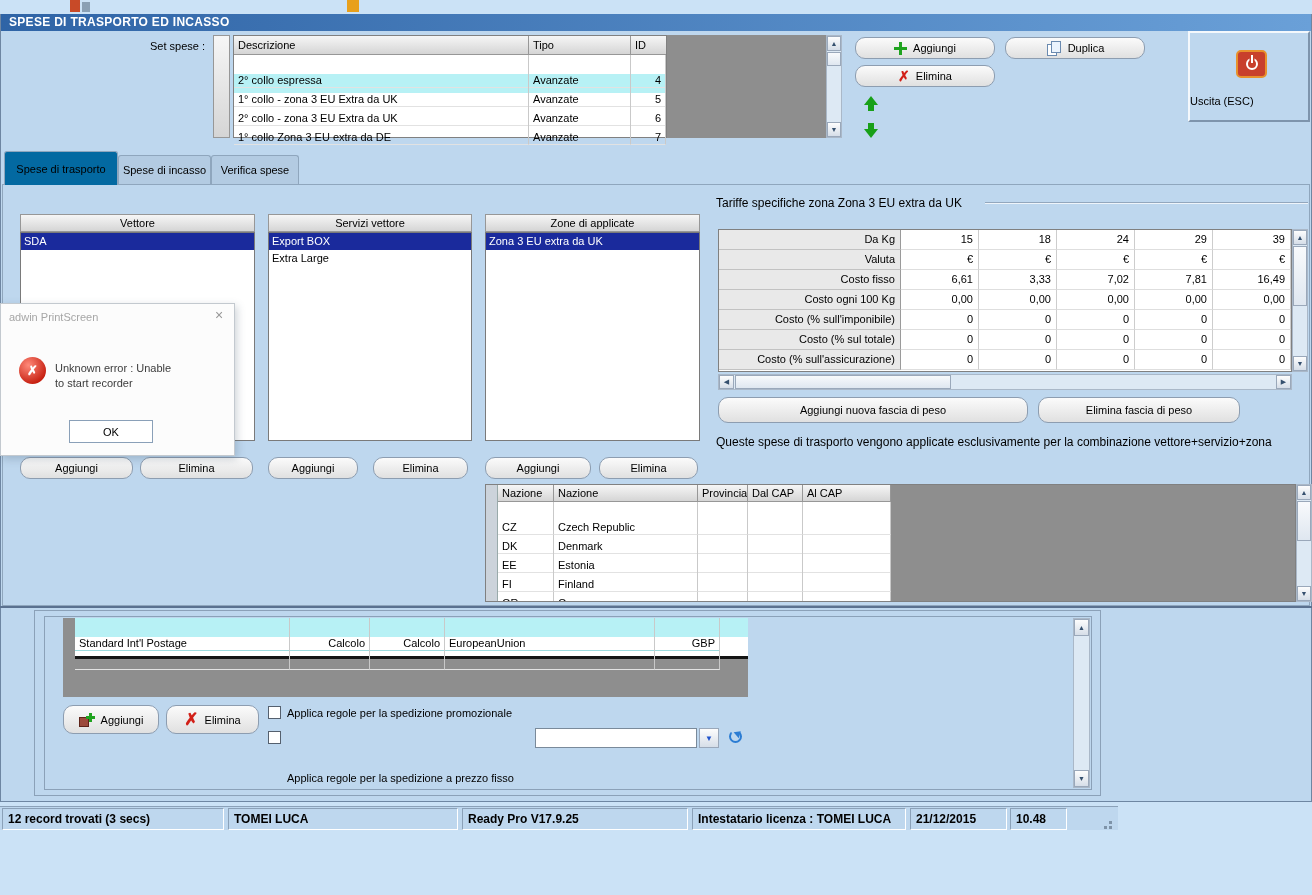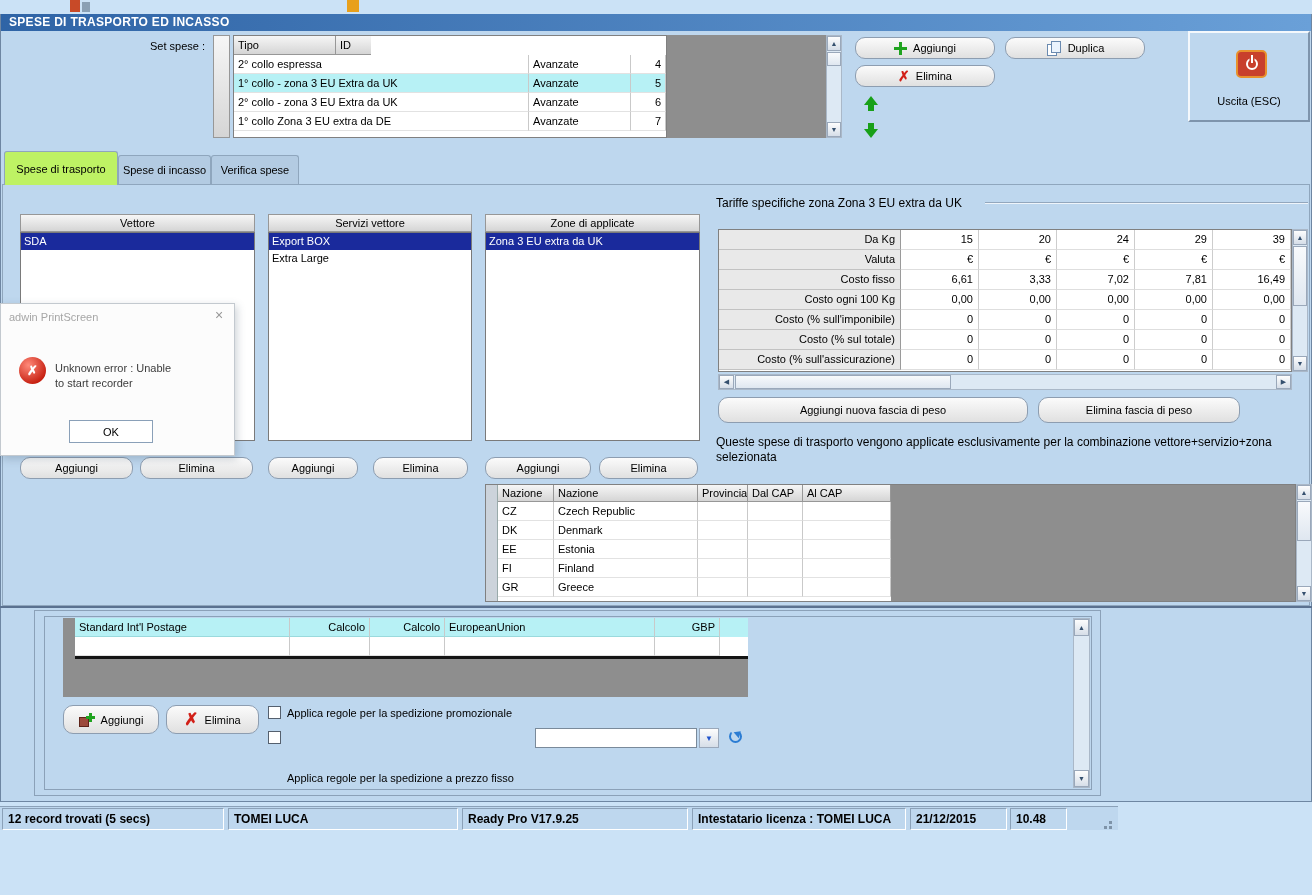--- a/index.html
+++ b/index.html
@@ -14,21 +14,21 @@
        font-size:11px;cursor:default;box-sizing:border-box;white-space:nowrap}
   .hdr{background:linear-gradient(180deg,#f6f6f6,#d5d5d5);border:1px solid #979797;
        display:flex;align-items:center;justify-content:center;font-size:11px;box-sizing:border-box}
   .hdrcell{background:linear-gradient(180deg,#f6f6f6,#d5d5d5);border-right:1px solid #979797;border-bottom:1px solid #979797;
        line-height:18px;padding:0 4px;box-sizing:border-box;white-space:nowrap;overflow:hidden}
   .listbox{background:#fff;border:1px solid #7a7a7a;overflow:hidden}
   .li{height:17px;line-height:17px;padding-left:3px;white-space:nowrap;overflow:hidden}
   .li.sel{background:#1a2a9c;color:#fff}
   .trow{display:flex}
   .tcell{box-sizing:border-box;border-right:1px solid #c9c9c9;border-bottom:1px solid #e2e2e2;
-         padding:0 4px;line-height:18px;white-space:nowrap;overflow:hidden}
+         padding:16px 4px;line-height:18px;white-space:nowrap;overflow:hidden}
   .num{text-align:right}
   .cyan{background:#b7f1f5}
   .grayfill{background:#8e8e8e}
   .sb-track{background:#dde9f4;border:1px solid #aab8c8;box-sizing:border-box}
   .sb-btn{position:absolute;background:linear-gradient(180deg,#fdfdfd,#d6dee8);border:1px solid #9aa8ba;
           display:flex;align-items:center;justify-content:center;font-size:7px;color:#35506e;box-sizing:border-box}
   .thumb{position:absolute;background:linear-gradient(180deg,#f8fafc,#dfe7f0);border:1px solid #9aa8ba;box-sizing:border-box}
   .raised{border:2px solid;border-color:#f4f8fc #7e94ac #7e94ac #f4f8fc}
   .sunkcell{position:absolute;border:1px solid;border-color:#8ba1b8 #ffffff #ffffff #8ba1b8;
             font-weight:bold;font-size:12px;line-height:20px;padding-left:5px;box-sizing:border-box;
@@ -43,21 +43,21 @@
   .garrow{position:relative;width:14px;height:16px;display:inline-block}
   .garrow::before{content:"";position:absolute;left:0;top:0;border-left:7px solid transparent;border-right:7px solid transparent;border-bottom:9px solid #18a018}
   .garrow::after{content:"";position:absolute;left:4px;top:8px;width:6px;height:7px;background:#18a018}
   .garrow.down{transform:rotate(180deg)}
   .power-btn{position:absolute;background:#c8402c;border:2px solid #e8912c;border-radius:5px;box-sizing:border-box}
   .power-glyph{position:absolute;left:50%;top:50%;width:12px;height:12px;margin:-6px 0 0 -6px;border:2px solid #fff;border-radius:50%;box-sizing:border-box}
   .power-glyph::before{content:"";position:absolute;left:50%;top:-3px;transform:translateX(-50%);width:5px;height:5px;background:#c8402c}
   .power-glyph::after{content:"";position:absolute;left:50%;top:-5px;transform:translateX(-50%);width:2px;height:8px;background:#fff}
   .tab{position:absolute;background:#b3cbe2;border:1px solid #8fa6bd;border-bottom:none;
        border-radius:3px 3px 0 0;display:flex;align-items:center;justify-content:center;font-size:11px;box-sizing:border-box}
-  .tab.active{background:#bef264;z-index:3}
+  .tab.active{background:#0369a1;z-index:3}
   .cb{position:absolute;width:13px;height:13px;background:#fff;border:1px solid #55606e;box-sizing:border-box}
   .err-icon{position:absolute;width:27px;height:27px;border-radius:50%;
             background:radial-gradient(circle at 35% 30%,#ff8a7a,#c61f10 75%);
             display:flex;align-items:center;justify-content:center;color:#fff;font-weight:bold;font-size:13px}
   .addgrid-icon{position:relative;width:16px;height:14px;flex:0 0 16px}
   .addgrid-icon::before{content:"";position:absolute;left:0;bottom:0;width:8px;height:8px;background:#9c4a3c;border:1px solid #5e241a}
   .mini-plus{position:absolute;right:0;top:0;width:9px;height:9px}
   .mini-plus::before{content:"";position:absolute;left:3px;top:0;width:3px;height:9px;background:#1fa31f}
   .mini-plus::after{content:"";position:absolute;left:0;top:3px;width:9px;height:3px;background:#1fa31f}
   .refresh-icon{position:relative;width:13px;height:13px;border:2px solid #2b7cd3;border-radius:50%;border-top-color:transparent;box-sizing:border-box}
@@ -81,20 +81,21 @@
 <div class="abs titlebar" style="left:1px;top:14px;width:1310px;height:17px">
   <span>SPESE DI TRASPORTO ED INCASSO</span>
 </div>
 
 <div class="abs" style="left:95px;top:40px;width:110px;text-align:right">Set spese :</div>
 
 <div class="abs hdr" style="left:213px;top:35px;width:17px;height:103px"></div>
 
 <div class="abs" style="left:233px;top:35px;width:434px;height:103px;background:#fff;border:1px solid #808080">
   <div class="trow">
+    <div class="hdrcell" style="width:295px;height:19px">Descrizione</div>
     <div class="hdrcell" style="width:102px;height:19px">Tipo</div>
     <div class="hdrcell" style="width:35px;height:19px;border-right:none">ID</div>
   </div>
   <div class="trow" style="height:19px">
     <div class="tcell" style="width:295px">2° collo espressa</div>
     <div class="tcell" style="width:102px">Avanzate</div>
     <div class="tcell num" style="width:35px">4</div>
   </div>
   <div class="trow cyan" style="height:19px">
     <div class="tcell" style="width:295px">1° collo - zona 3 EU Extra da UK</div>
@@ -140,21 +141,21 @@
   <span class="garrow"></span>
 </div>
 <div class="abs btn" style="left:856px;top:118px;width:30px;height:24px;background:none;border-color:transparent">
   <span class="garrow down"></span>
 </div>
 
 <div class="abs raised winbg" style="left:1188px;top:31px;width:122px;height:91px">
   <div class="power-btn" style="left:46px;top:17px;width:31px;height:28px">
     <span class="power-glyph"></span>
   </div>
-  <div class="abs" style="left:0;top:62px;width:118px;text-align:center">Uscita (ESC)</div>
+  <div class="abs" style="left:0;top:62px;width:118px;">Uscita (ESC)</div>
 </div>
 
 <div class="tab active" style="left:4px;top:151px;width:114px;height:34px">
   <span>Spese di trasporto</span>
 </div>
 <div class="tab" style="left:118px;top:155px;width:93px;height:29px">
   <span>Spese di incasso</span>
 </div>
 <div class="tab" style="left:211px;top:155px;width:88px;height:29px">
   <span>Verifica spese</span>
@@ -202,21 +203,21 @@
   <span>Elimina</span>
 </div>
 
 <div class="abs" style="left:716px;top:196px;font-size:12px;z-index:2;white-space:nowrap">Tariffe specifiche zona Zona 3 EU extra da UK</div>
 <div class="abs fieldline" style="left:985px;top:202px;width:323px;z-index:2"></div>
 
 <div class="abs" style="left:718px;top:229px;width:574px;height:143px;background:#fff;border:1px solid #808080;z-index:2">
   <div class="trow" style="height:20px">
     <div class="tariff-label" style="width:182px">Da Kg</div>
     <div class="tariff-val" style="width:78px">15</div>
-    <div class="tariff-val" style="width:78px">20</div>
+    <div class="tariff-val" style="width:78px">18</div>
     <div class="tariff-val" style="width:78px">24</div>
     <div class="tariff-val" style="width:78px">29</div>
     <div class="tariff-val" style="width:78px">39</div>
   </div>
   <div class="trow" style="height:20px">
     <div class="tariff-label" style="width:182px">Valuta</div>
     <div class="tariff-val" style="width:78px">€</div>
     <div class="tariff-val" style="width:78px">€</div>
     <div class="tariff-val" style="width:78px">€</div>
     <div class="tariff-val" style="width:78px">€</div>
@@ -285,21 +286,20 @@
 </div>
 
 <div class="abs btn" style="left:718px;top:397px;width:310px;height:26px;z-index:2">
   <span>Aggiungi nuova fascia di peso</span>
 </div>
 <div class="abs btn" style="left:1038px;top:397px;width:202px;height:26px;z-index:2">
   <span>Elimina fascia di peso</span>
 </div>
 <div class="abs" style="left:716px;top:435px;width:590px;font-size:12px;line-height:15px;z-index:2">
   <div>Queste spese di trasporto vengono applicate esclusivamente per la combinazione vettore+servizio+zona</div>
-  <div>selezionata</div>
 </div>
 
 <div class="abs" style="left:485px;top:484px;width:811px;height:118px;background:#fff;border:1px solid #808080;z-index:2;overflow:hidden">
   <div class="abs" style="left:0;top:0;width:12px;height:118px;background:#ccd3db;border-right:1px solid #9aa"></div>
   <div class="abs grayfill" style="left:405px;top:0;width:406px;height:118px"></div>
   <div class="abs trow" style="left:12px;top:0">
     <div class="hdrcell" style="width:56px;height:17px;line-height:16px">Nazione</div>
     <div class="hdrcell" style="width:144px;height:17px;line-height:16px">Nazione</div>
     <div class="hdrcell" style="width:50px;height:17px;line-height:16px">Provincia</div>
     <div class="hdrcell" style="width:55px;height:17px;line-height:16px">Dal CAP</div>
@@ -401,21 +401,21 @@
 <div class="abs sb-track" style="left:1073px;top:618px;width:17px;height:170px">
   <div class="sb-btn" style="left:0;top:0;width:15px;height:17px">
       <span>▲</span>
     </div>
   <div class="sb-btn" style="left:0;bottom:0;width:15px;height:17px">
       <span>▼</span>
     </div>
 </div>
 
 <div class="abs winbg" style="left:0;top:806px;width:1118px;height:24px;border-top:1px solid #8ba1b8">
-  <div class="sunkcell" style="left:2px;top:1px;width:222px;height:22px">12 record trovati (5 secs)</div>
+  <div class="sunkcell" style="left:2px;top:1px;width:222px;height:22px">12 record trovati (3 secs)</div>
   <div class="sunkcell" style="left:228px;top:1px;width:230px;height:22px">TOMEI LUCA</div>
   <div class="sunkcell" style="left:462px;top:1px;width:226px;height:22px">Ready Pro V17.9.25</div>
   <div class="sunkcell" style="left:692px;top:1px;width:214px;height:22px">Intestatario licenza : TOMEI LUCA</div>
   <div class="sunkcell" style="left:910px;top:1px;width:97px;height:22px">21/12/2015</div>
   <div class="sunkcell" style="left:1010px;top:1px;width:57px;height:22px">10.48</div>
   <div class="grip" style="right:6px;bottom:6px"></div>
 </div>
 
 <div class="abs" style="left:0;top:303px;width:235px;height:153px;background:#fcfcfc;border:1px solid #c3c9cf;box-shadow:2px 3px 8px rgba(60,80,100,.25);z-index:50">
   <div class="abs" style="left:8px;top:7px;color:#a6a6a6;font-size:11px">adwin PrintScreen</div>

